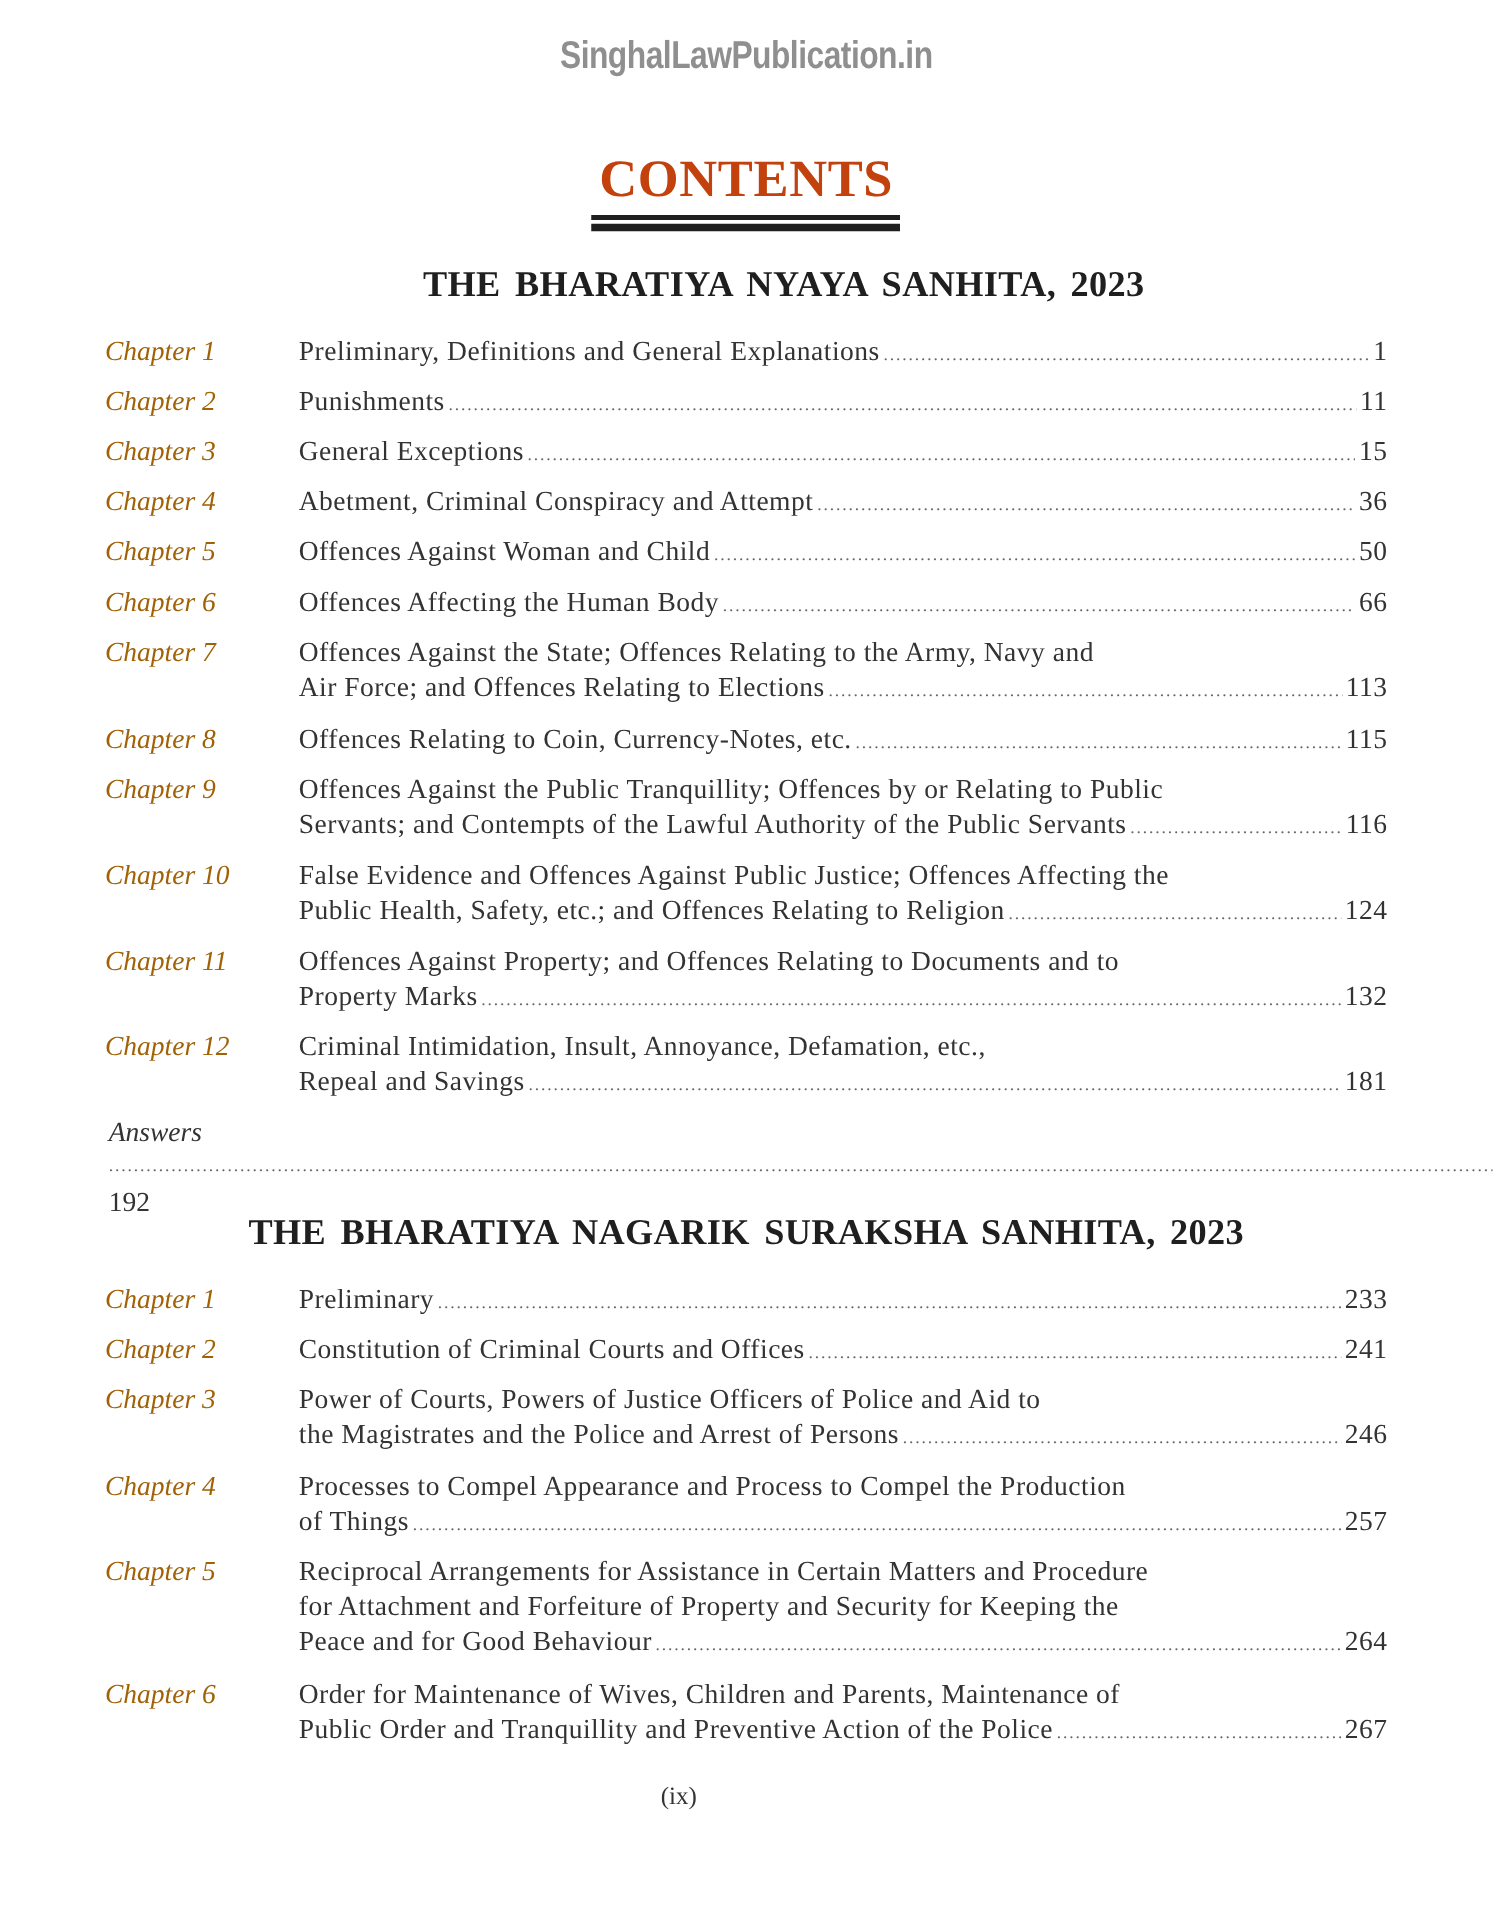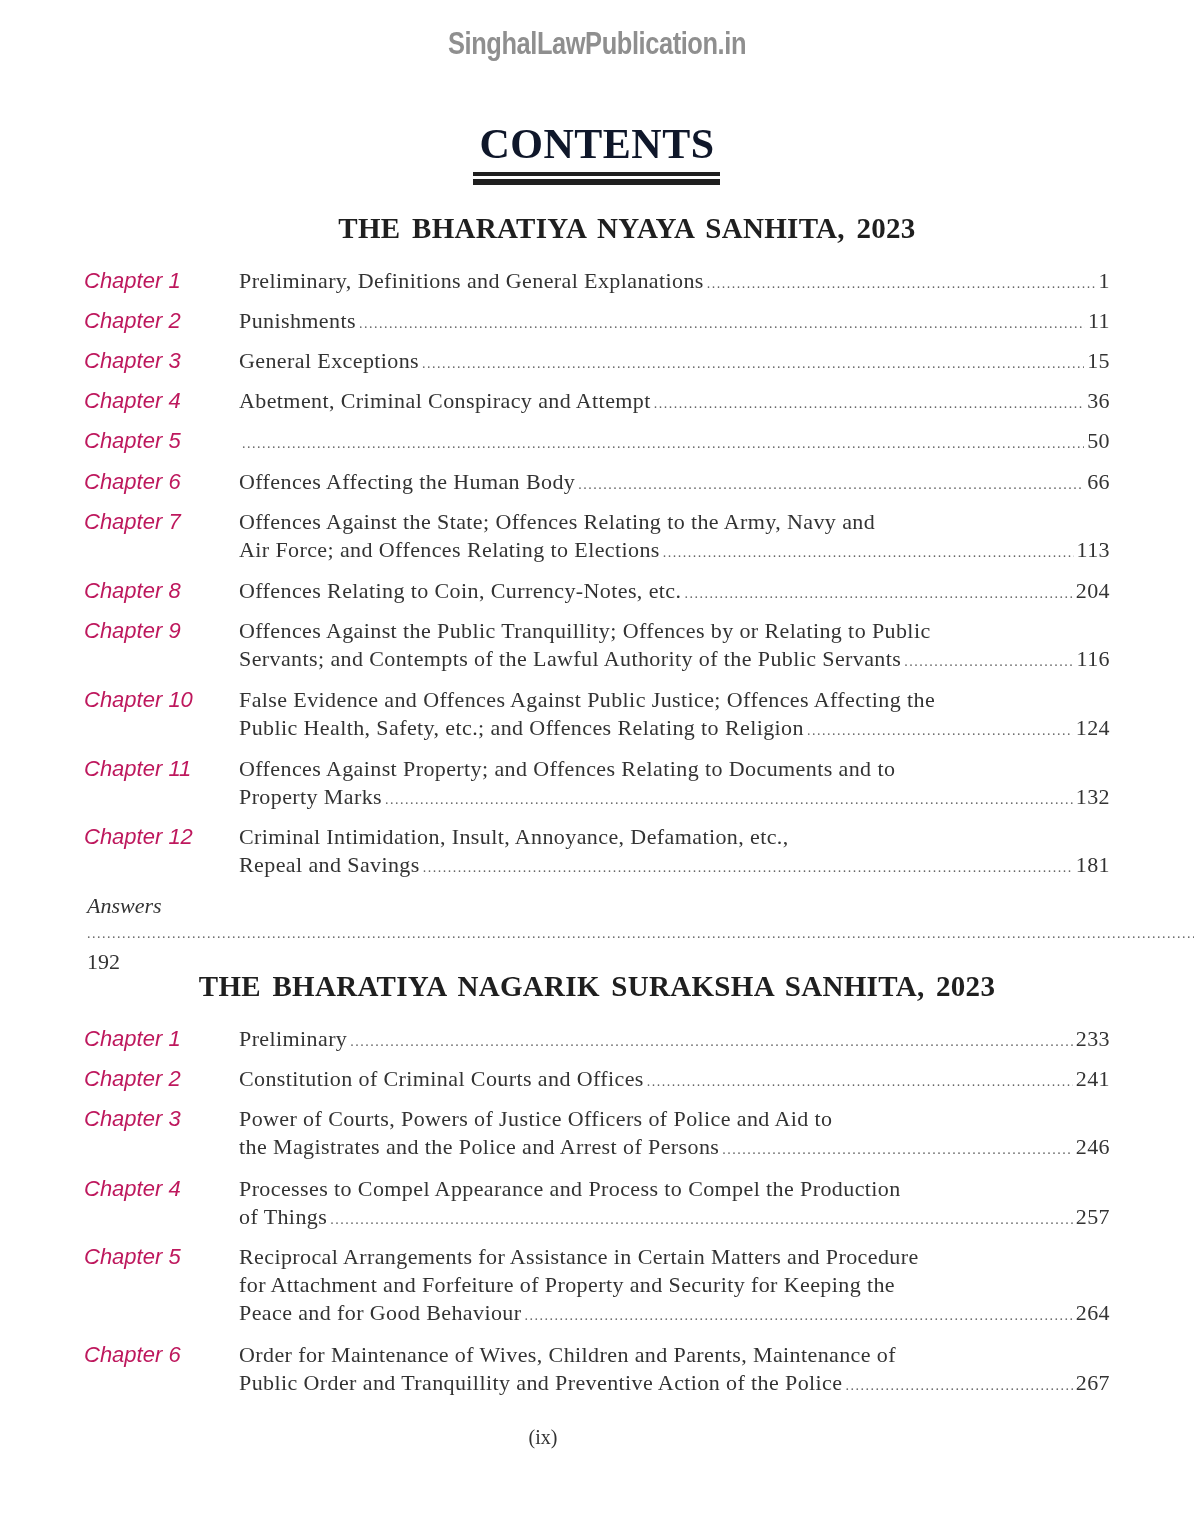--- a/index.html
+++ b/index.html
@@ -10,43 +10,43 @@
   }
   .watermark {
     position: absolute; top: 26px; left: 0; width: 1194px; text-align: center;
     font-family: "Liberation Sans", sans-serif; font-weight: bold;
     font-size: 31px; color: #8f8f8f; letter-spacing: -0.5px;
     transform: scaleX(0.82); transform-origin: center;
   }
   .contents-title {
     position: absolute; top: 120px; left: 0; width: 1194px; text-align: center;
     font-family: "Liberation Serif", serif; font-weight: bold; font-size: 42px;
-    color: #0f172a; letter-spacing: 0.5px;
+    color: #c2410c; letter-spacing: 0.5px;
   }
   .rule {
     position: absolute; left: 473px; width: 247px; background: #1f1f1f;
   }
   .rule.thin { top: 172px; height: 4px; }
   .rule.thick { top: 179px; height: 6px; }
   .section-title {
     position: absolute; left: 0; width: 1194px; text-align: center;
     font-family: "Liberation Serif", serif; font-weight: bold; font-size: 29px;
     color: #1f1f1f; word-spacing: 4px; letter-spacing: 0.3px;
   }
   .toc {
     position: absolute; left: 84px; width: 1026px;
   }
   .entry {
     position: absolute; left: 0; width: 1026px;
     font-size: 20px; line-height: 28px;
   }
   .chap {
     position: absolute; left: 0; top: 0;
-    font-family: Liberation Sans, sans-serif; font-style: italic; font-size: 22px;
-    color: #be185d;
+    font-family: Liberation Serif, serif; font-style: italic; font-size: 22px;
+    color: #a16207;
   }
   .title-block {
     position: absolute; left: 155px; right: 0; top: 0;
     font-family: "Liberation Serif", serif; font-size: 22px; color: #333;
     letter-spacing: 0.4px;
   }
   .line { height: 28px; white-space: nowrap; }
   .line.last { display: flex; align-items: baseline; }
   .line.last .txt { flex: 0 0 auto; }
   .dots {
@@ -115,20 +115,21 @@
           <span class="txt">Abetment, Criminal Conspiracy and Attempt</span>
           <span class="dots"></span>
           <span class="pg">36</span>
         </div>
       </div>
     </div>
     <div class="entry" style="top: 160px;">
       <div class="chap">Chapter 5</div>
       <div class="title-block">
         <div class="line last">
+          <span class="txt">Offences Against Woman and Child</span>
           <span class="dots"></span>
           <span class="pg">50</span>
         </div>
       </div>
     </div>
     <div class="entry" style="top: 201px;">
       <div class="chap">Chapter 6</div>
       <div class="title-block">
         <div class="line last">
           <span class="txt">Offences Affecting the Human Body</span>
@@ -147,21 +148,21 @@
           <span class="pg">113</span>
         </div>
       </div>
     </div>
     <div class="entry" style="top: 310px;">
       <div class="chap">Chapter 8</div>
       <div class="title-block">
         <div class="line last">
           <span class="txt">Offences Relating to Coin, Currency-Notes, etc.</span>
           <span class="dots"></span>
-          <span class="pg">204</span>
+          <span class="pg">115</span>
         </div>
       </div>
     </div>
     <div class="entry" style="top: 350px;">
       <div class="chap">Chapter 9</div>
       <div class="title-block">
         <div class="line"><span class="txt">Offences Against the Public Tranquillity; Offences by or Relating to Public</span></div>
         <div class="line last">
           <span class="txt">Servants; and Contempts of the Lawful Authority of the Public Servants</span>
           <span class="dots"></span>

